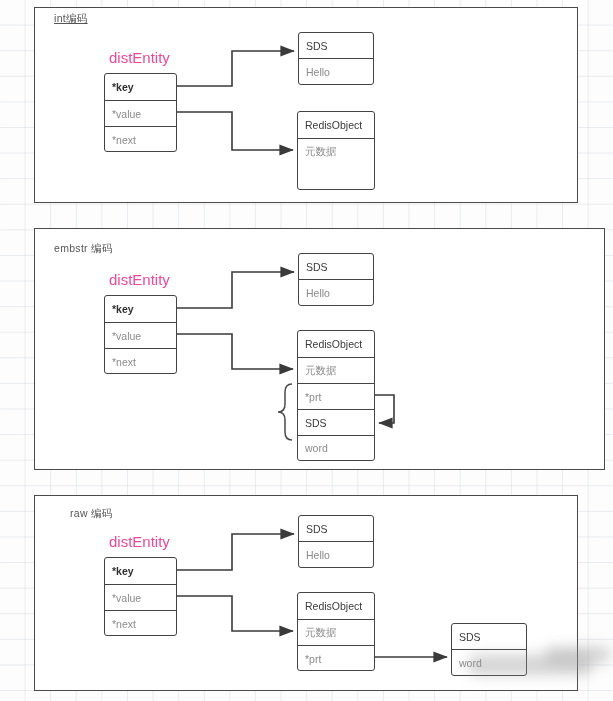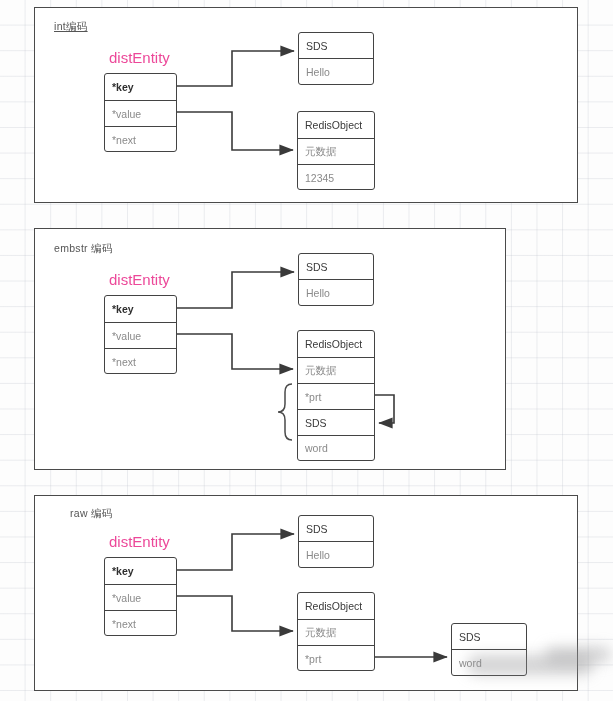--- a/index.html
+++ b/index.html
@@ -22,53 +22,52 @@
   .row.hdr{color:#2f2f2f;font-weight:bold;}
   .row.dark{color:#3a3a3a;}
   svg.conn{position:absolute;left:0;top:0;overflow:visible;pointer-events:none;}
   .wm{position:absolute;border-radius:14px;background:rgba(150,150,152,.42);filter:blur(7px);}
 </style>
 </head>
 <body>
 
 <div class="panel" style="left:34px;top:7px;width:544px;height:196px;">
 
-  <div class="panel-label" style="left:19px;top:12px;text-decoration:underline;">int编码</div>
+  <div class="panel-label" style="left:19px;top:4px;text-decoration:underline;">int编码</div>
 
   <div class="ent-title" style="left:74px;top:41px;">distEntity</div>
 
   <div class="box" style="left:69px;top:65px;width:73px;height:79px;">
     <div class="row hdr" style="height:26px;">*key</div>
     <div class="row" style="height:26px;">*value</div>
     <div class="row" style="height:26px;">*next</div>
   </div>
 
   <div class="box" style="left:263px;top:24px;width:76px;height:53px;">
     <div class="row dark" style="height:25px;">SDS</div>
     <div class="row" style="height:26px;">Hello</div>
   </div>
 
   <div class="box" style="left:262px;top:103px;width:78px;height:79px;">
     <div class="row dark" style="height:26px;">RedisObject</div>
     <div class="row" style="height:26px;">元数据</div>
-    <div class="row" style="height:26px;">12345</div>
   </div>
 
   <svg class="conn" width="544" height="196">
     <defs>
       <marker id="ah1" markerWidth="9" markerHeight="7" refX="8.5" refY="3.5" orient="auto">
         <path d="M0,0 L9,3.5 L0,7 Z" fill="#3a3a3a"></path>
       </marker>
     </defs>
     <path d="M142,78 L197,78 L197,43 L259,43" stroke="#3a3a3a" stroke-width="1.6" fill="none" marker-end="url(#ah1)"></path>
     <path d="M142,104 L197,104 L197,142 L258,142" stroke="#3a3a3a" stroke-width="1.6" fill="none" marker-end="url(#ah1)"></path>
   </svg>
 </div>
 
-<div class="panel" style="left:34px;top:228px;width:472px;height:242px;">
+<div class="panel" style="left:34px;top:228px;width:571px;height:242px;">
 
   <div class="panel-label" style="left:19px;top:13px;">embstr 编码</div>
 
   <div class="ent-title" style="left:74px;top:42px;">distEntity</div>
 
   <div class="box" style="left:69px;top:66px;width:73px;height:79px;">
     <div class="row hdr" style="height:26px;">*key</div>
     <div class="row" style="height:26px;">*value</div>
     <div class="row" style="height:26px;">*next</div>
   </div>

